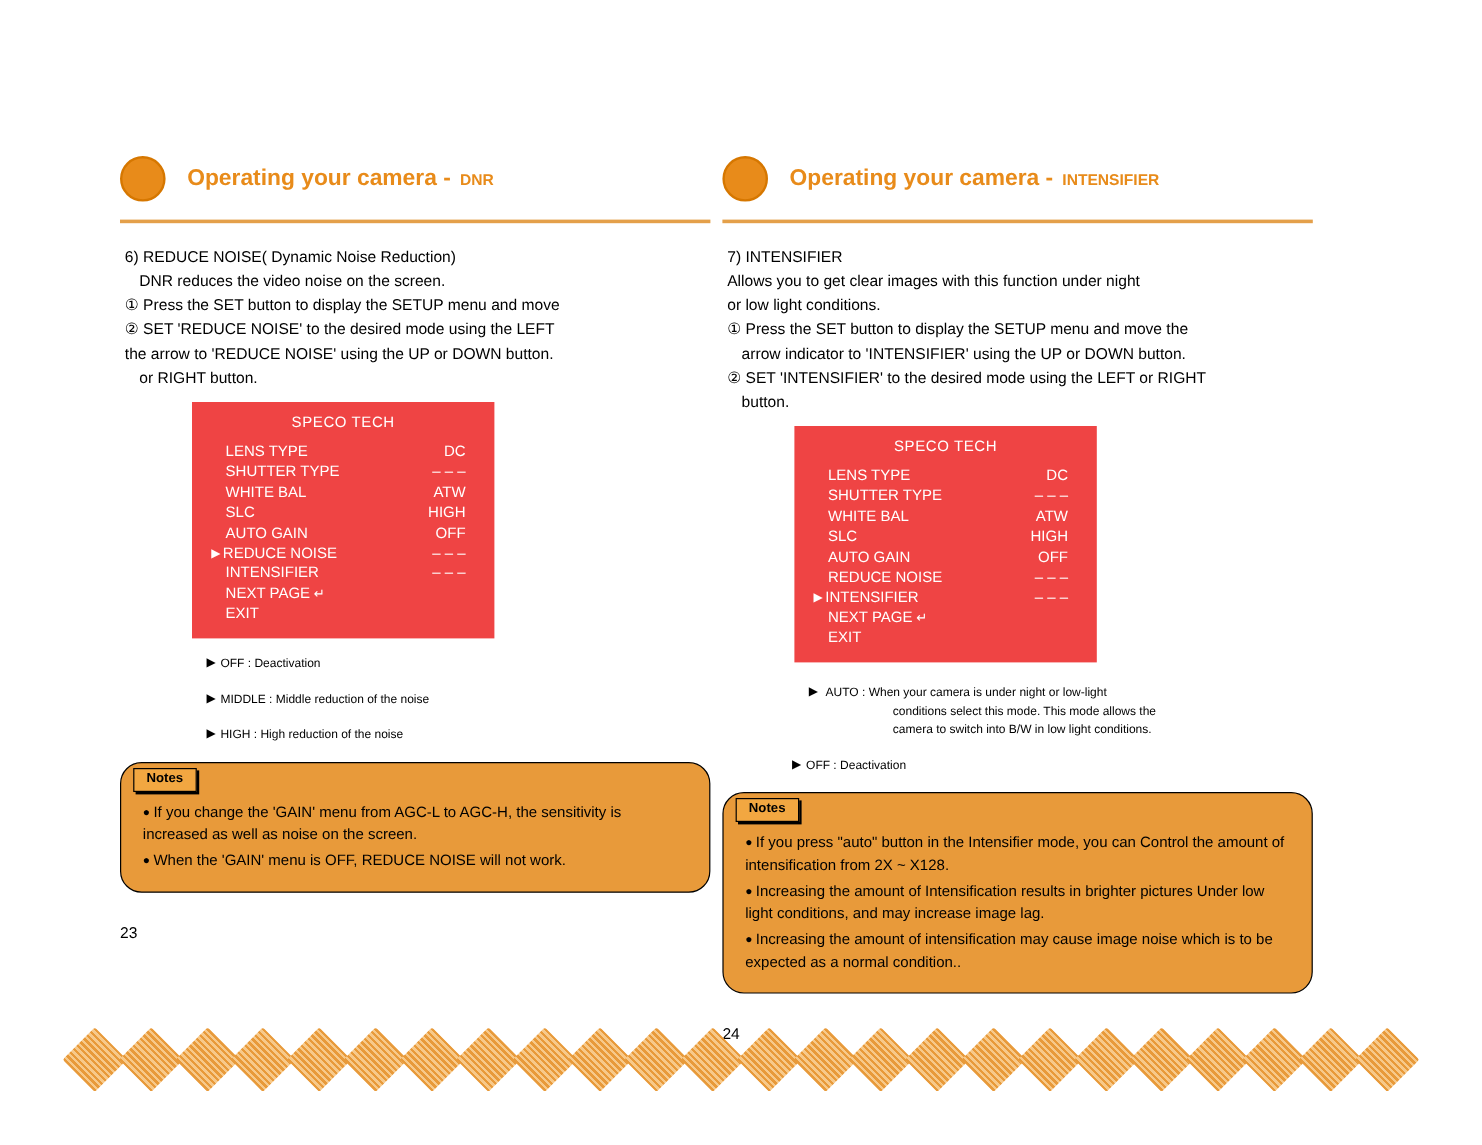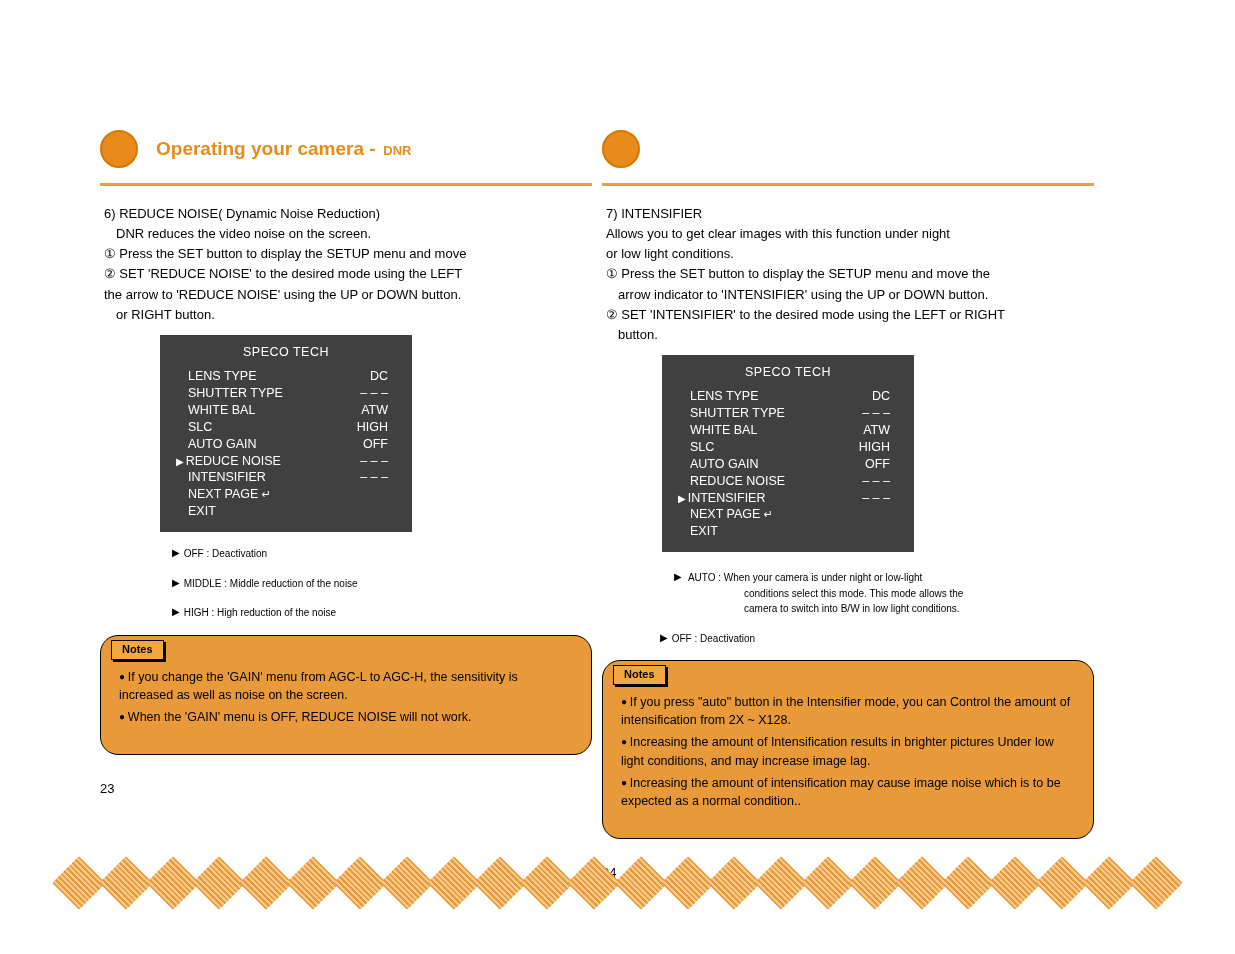--- a/index.html
+++ b/index.html
@@ -31,39 +31,39 @@
   .hdr-rule {
     position: absolute; left: 0; right: 0; bottom: -18px;
     height: 3px; border-top: 3px solid #e4a04a;
   }
   
   .body { margin-top: 36px; line-height: 1.55; font-size: 13px; }
   .indent { padding-left: 4px; }
   .indent2 { padding-left: 16px; }
   
   .menu {
-    background: #404040; color: #fff; font-family: "Arial", sans-serif;
+    background: #ef4444; color: #fff; font-family: "Arial", sans-serif;
     width: 252px; margin: 10px 0 14px 60px; padding: 8px 0 12px 0;
     font-size: 12.5px;
   }
   .menu-title { text-align: center; letter-spacing: .5px; margin-bottom: 6px; font-weight: normal; }
   .menu-row { display: flex; padding: 0 20px 0 28px; line-height: 1.35; }
   .menu-row.sel::before { content: "▶"; position: relative; left: -12px; margin-right: -10px; font-size: 10px; top: 2px; }
   .menu-label { flex: 1 1 auto; }
   .menu-val { flex: 0 0 auto; padding-right: 4px; }
   .enter::after { content: " ↵"; font-size: 11px; }
   
   .optlist { margin-left: 72px; font-size: 10px; }
   .optlist .opt { margin: 8px 0 14px 0; }
   .optlist .opt::before { content: "▶"; font-size: 10px; margin-right: 4px; position: relative; top: -1px; }
   .opt-sub { margin-left: 70px; }
   
   .notes {
     background: #e89a3a; border-radius: 18px; border: 1.5px solid #000;
-    position: relative; padding: 14px 16px 24px 18px; font-size: 12.5px;
+    position: relative; padding: 14px 16px 12px 18px; font-size: 12.5px;
     line-height: 1.45; margin-top: 8px;
   }
   .notes-tag {
     position: absolute; top: 4px; left: 10px;
     background: #f2a741; border: 1.5px solid #000;
     box-shadow: 2px 2px 0 #000;
     font-size: 11px; font-weight: bold; color: #000;
     padding: 1px 10px;
   }
   .notes-body { margin-top: 18px; }
@@ -164,20 +164,24 @@
           </div>
       </div>
 
       <div class="pnum">23</div>
     </div>
   </div>
 
   <div class="page right">
     <div class="hdr">
       <div class="orbicon"></div>
+      <div>
+        <span class="hdr-title">Operating your camera   -</span>
+        <span class="hdr-sub">INTENSIFIER</span>
+      </div>
       <div class="hdr-rule"></div>
     </div>
 
     <div class="body">
       <div class="indent">7) INTENSIFIER</div>
       <div class="indent">Allows you to get clear images with this function under night</div>
       <div class="indent">or low light conditions.</div>
       <div class="indent">① Press the SET button to display the SETUP menu and move the</div>
       <div class="indent2">arrow indicator to 'INTENSIFIER' using the UP or DOWN button.</div>
       <div class="indent">② SET 'INTENSIFIER' to the desired mode using the LEFT or RIGHT</div>

